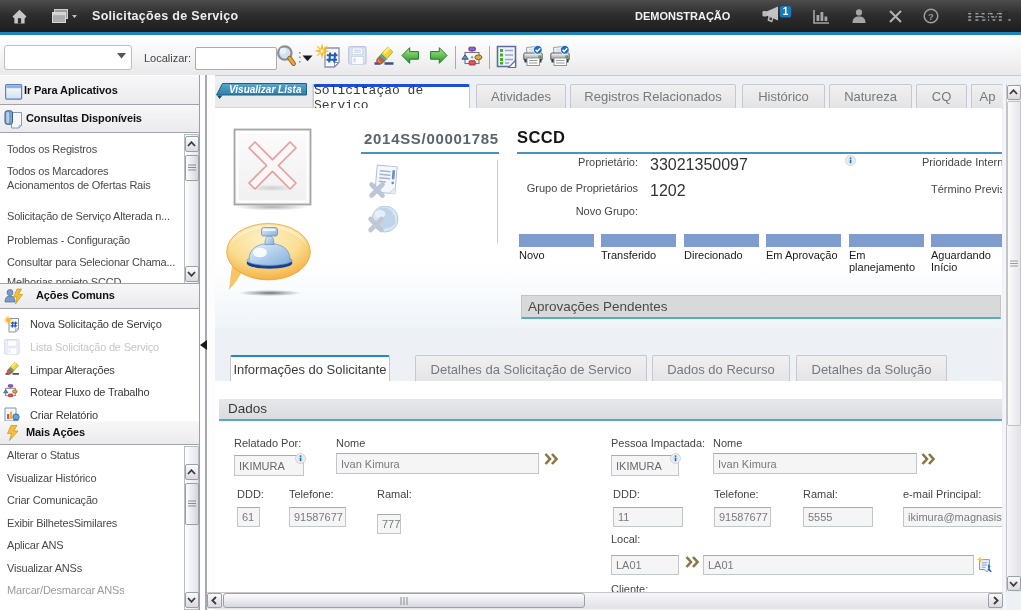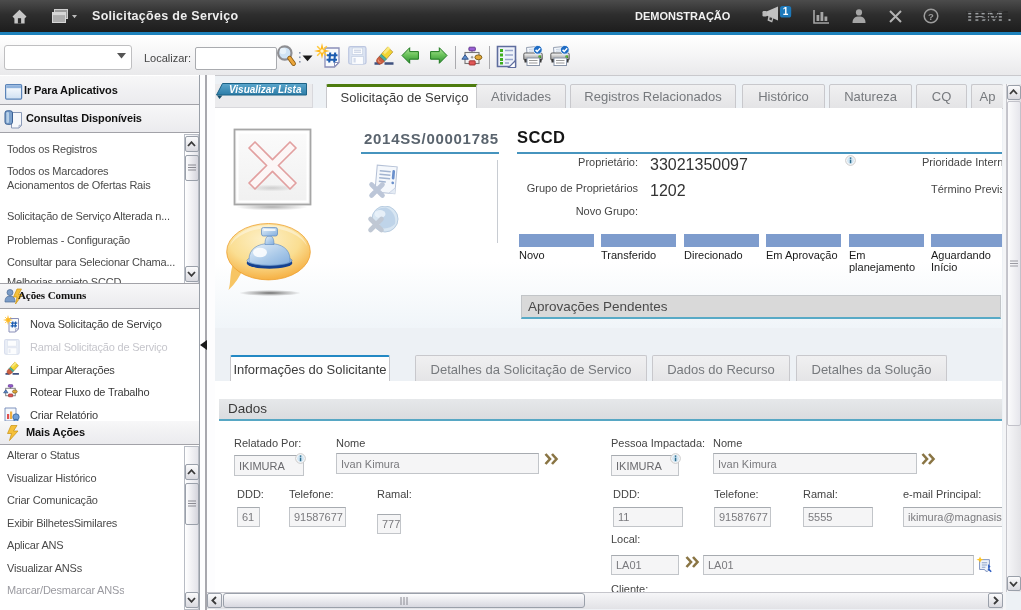--- a/index.html
+++ b/index.html
@@ -260,38 +260,38 @@
     </svg>
 </div>
 <div class="ab" style="left:0;top:283px;width:199px;height:1px;background:#a2a2a8;"></div>
 
 <div class="shead" style="top:284px;height:25px;">
   <svg style="position:absolute;left:4px;top:4px" width="19" height="17" viewBox="0 0 19 17">
     <circle cx="6" cy="4.5" r="3" fill="#7a9cc8" stroke="#4a6a94" stroke-width=".7"></circle>
     <path d="M1 14 C1 9.5 3 8 6 8 C9 8 11 9.5 11 14z" fill="#7a9cc8" stroke="#4a6a94" stroke-width=".7"></path>
     <path d="M13 1 L17.5 1 L14.5 6.5 L18.5 6.5 L11.5 16 L13 9 L9.5 9z" fill="#f5c03a" stroke="#c89010" stroke-width=".7"></path>
   </svg>
-  <div class="t" style="left:18px;top:5px;font-family:Liberation Serif, serif;">Ações Comuns</div>
+  <div class="t" style="left:36px;top:5px;">Ações Comuns</div>
 </div>
 
 <svg class="ab" style="left:3px;top:315px" width="18" height="18" viewBox="0 0 18 18">
   <path d="M6 3.5 h9.5 v10.5 l-3 3 h-6.5z" fill="#f8fafd" stroke="#8a8fb8" stroke-width="1"></path>
   <path d="M12.5 16.6 l0 -2.8 2.8 0z" fill="#fff" stroke="#8a8fb8" stroke-width=".7"></path>
   <path d="M9.8 6.5 L9.3 12.5 M12.6 6.5 L12.1 12.5 M7.9 8.2 H14.3 M7.6 10.8 H14" stroke="#1d5cb0" stroke-width="1.3"></path>
   <path d="M2.2 2.2 L8 8 M8 2.2 L2.2 8" stroke="#ffc83c" stroke-width="1"></path>
   <path d="M5 0 L6 4 L10 5 L6 6 L5 10 L4 6 L0 5 L4 4z" fill="#ffb81e"></path>
 </svg>
 <div class="aitem" style="top:318px;">Nova Solicitação de Serviço</div>
 <svg class="ab" style="left:4px;top:339px" width="16" height="16" viewBox="0 0 19 19" opacity="0.6">
   <rect x="0.7" y="0.7" width="17.3" height="17.3" rx="1.8" fill="#dce4f2" stroke="#bcc6e0" stroke-width="1.2"></rect>
   <rect x="4.2" y="2" width="10.5" height="6.5" fill="#fbfcfe" stroke="#c4cee2" stroke-width=".7"></rect>
   <rect x="3.8" y="10.5" width="11.5" height="7.8" fill="#fbfcfe" stroke="#c4cee2" stroke-width=".7"></rect>
   <rect x="5.5" y="12" width="2.2" height="4.5" fill="#d4dcec"></rect>
 </svg>
-<div class="aitem" style="top:341px;color:#c6c6cc;">Ramal Solicitação de Serviço</div>
+<div class="aitem" style="top:341px;color:#c6c6cc;">Lista Solicitação de Serviço</div>
 <svg class="ab" style="left:3px;top:360px" width="17" height="17" viewBox="0 0 24 24">
   <path d="M3.5 19.5 h5.5 M13.5 19.5 h9" stroke="#3f517f" stroke-width="2.6"></path>
   <polygon points="10.2,10.3 16.5,3.2 21.8,7.9 15.5,15" fill="#f2d532" stroke="#b8902c" stroke-width=".9"></polygon>
   <polygon points="12,8.3 17.3,2.5 19.5,4.5 13.9,10.2" fill="#fae97a"></polygon>
   <polygon points="8.3,12.4 10.2,10.3 15.5,15 13.5,17.2" fill="#4cae9a" stroke="#2e8a76" stroke-width=".7"></polygon>
   <path d="M6.2 14.8 L8.3 12.4 L13.5 17.2 L11.2 19.3 a3.4 3.4 0 0 1 -5 -4.5z" fill="#cd5f40" stroke="#a04228" stroke-width=".8"></path>
 </svg>
 <div class="aitem" style="top:364px;">Limpar Alterações</div>
 <svg class="ab" style="left:3px;top:383px" width="17" height="16" viewBox="0 0 25 23">
   <path d="M11 5.5 V8" stroke="#777" stroke-width="1.2"></path>
@@ -354,22 +354,22 @@
   <defs>
       <linearGradient id="vl" x1="0" y1="0" x2="0" y2="1">
     <stop offset="0" stop-color="#5ba6cc"></stop>
         <stop offset="1" stop-color="#2d7da8"></stop>
       </linearGradient>
     </defs>
   <path d="M8.5 0.5 L92.5 0.5 L92.5 12 L2.5 12z" fill="url(#vl)" stroke="#1d6285" stroke-width="1"></path>
   <path d="M3 12.5 L8.5 12.5 L5.5 16z" fill="#16506e"></path>
   <text x="15" y="9.6" font-size="10" font-weight="bold" font-style="italic" fill="#fff" font-family="Liberation Sans">Visualizar Lista</text>
 </svg>
-<div class="tab" style="left:326px;width:155px;background:#fff;border-bottom:1px solid #fff;
-     border-top:3px solid #4d7c0f;height:21px;color:#3c3c3c;">Solicitação de Serviço</div>
+<div class="tab" style="left:313px;width:155px;background:#fff;border-bottom:1px solid #fff;
+     border-top:3px solid #1d4ed8;height:21px;color:#3c3c3c;font-family:Liberation Mono, monospace;">Solicitação de Serviço</div>
 <div class="tab" style="left:476px;width:88px;">Atividades</div>
 <div class="tab" style="left:570px;width:164px;">Registros Relacionados</div>
 <div class="tab" style="left:742px;width:81px;">Histórico</div>
 <div class="tab" style="left:829px;width:81px;">Natureza</div>
 <div class="tab" style="left:916px;width:49px;">CQ</div>
 <div class="tab" style="left:971px;width:31px;border-right:none;">Ap</div>
 
 <div class="ab" style="left:215px;top:108px;width:787px;height:220px;
      background:linear-gradient(#ffffff,#ffffff 70%,#f0f5f9);"></div>
 

